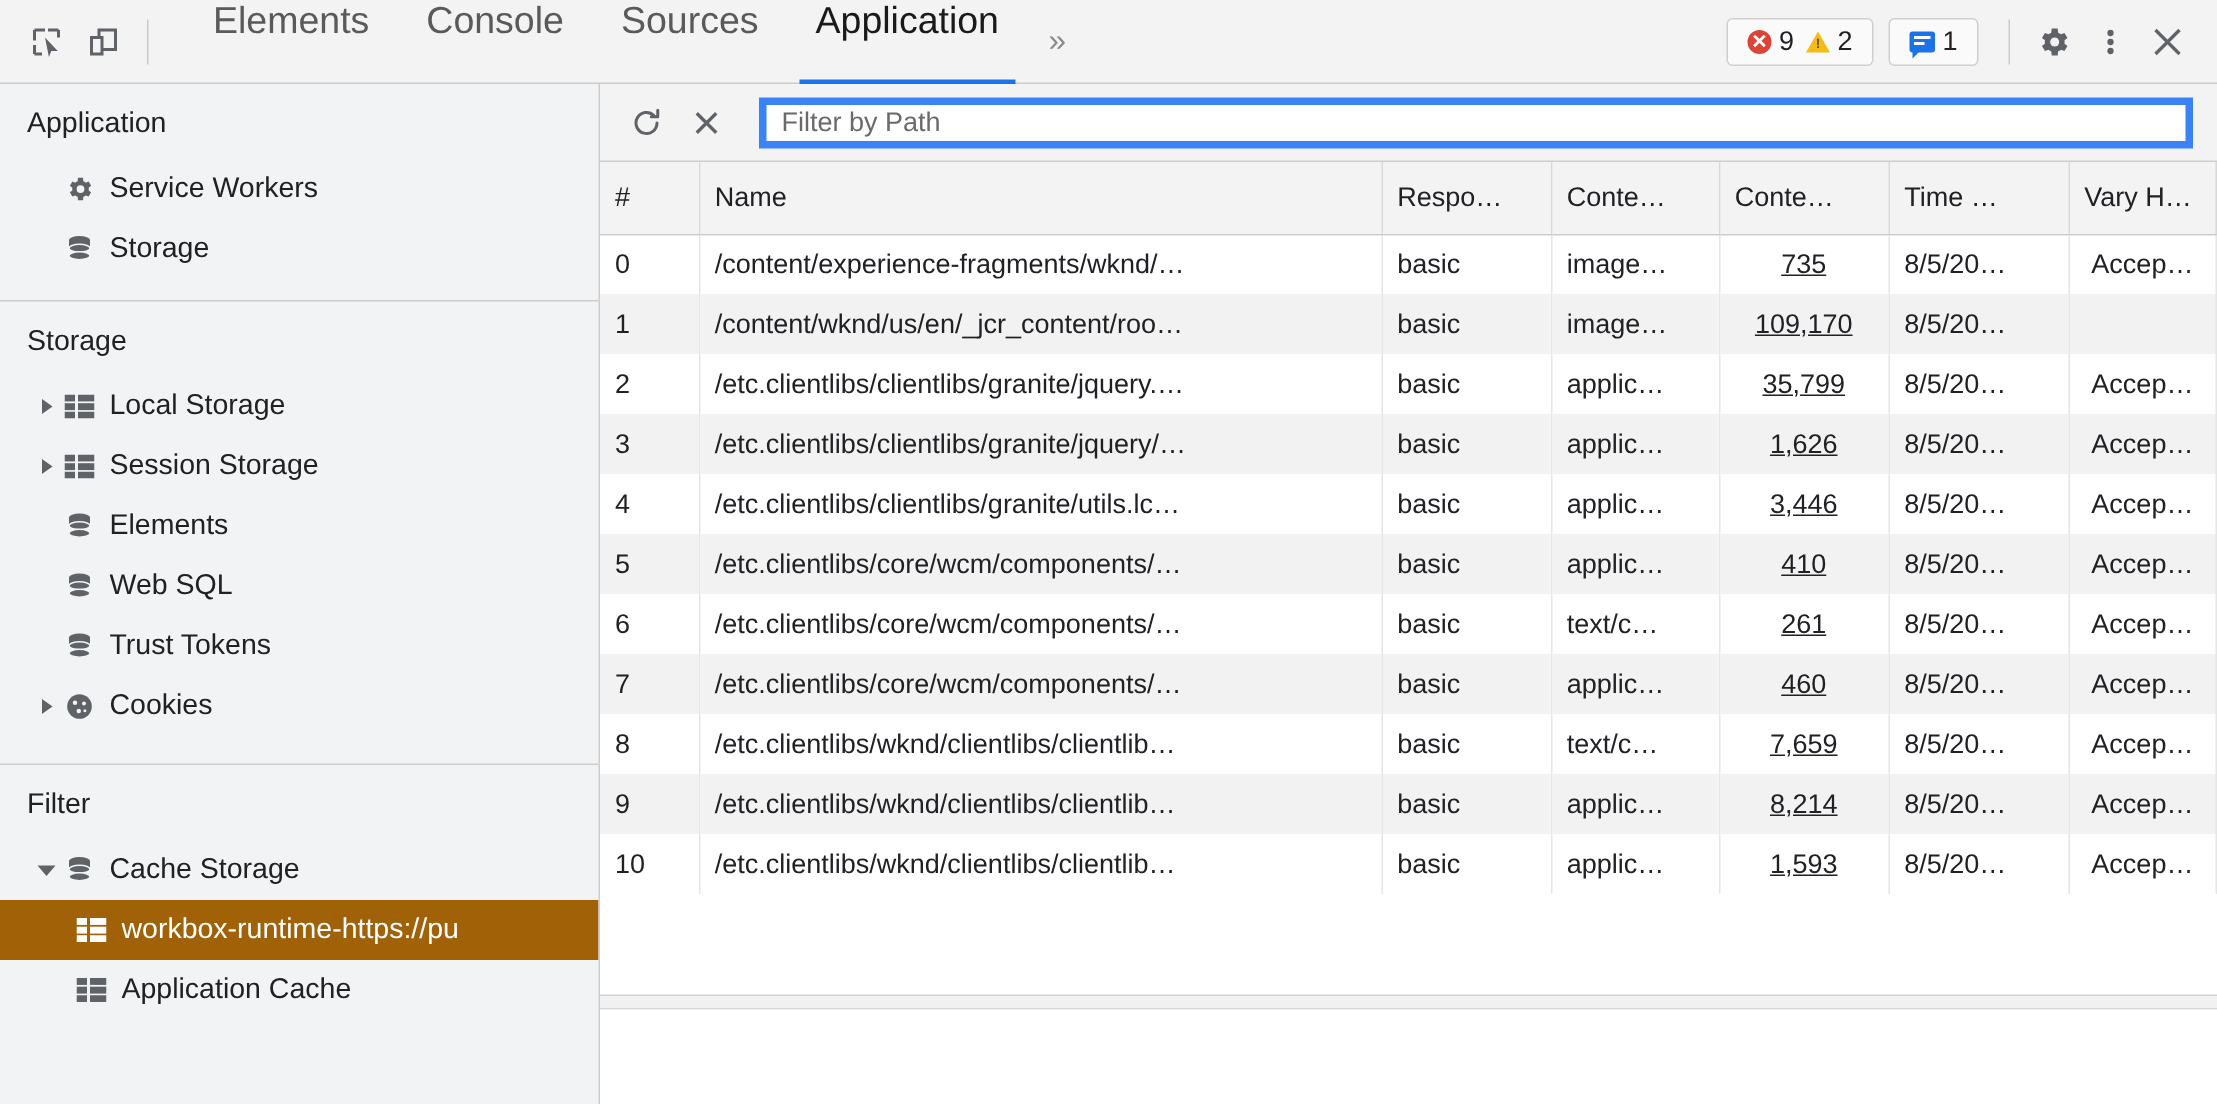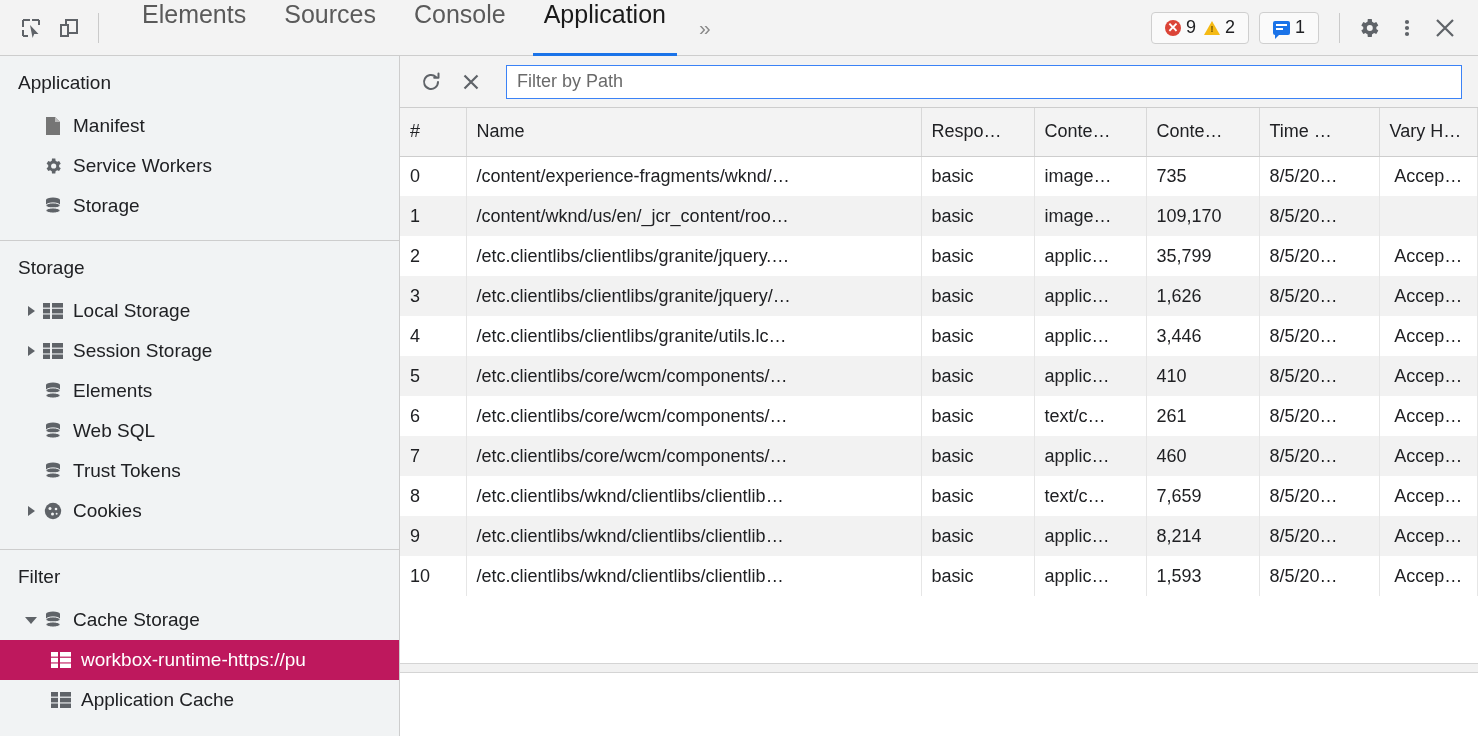--- a/index.html
+++ b/index.html
@@ -131,21 +131,21 @@
   .tree-item {
     display: flex; align-items: center;
     height: 40px;
     padding-left: 22px;
     font-size: 19px;
     color: #202124;
     white-space: nowrap;
   }
   .tree-item.indent1 { padding-left: 22px; }
   .tree-item.indent2 { padding-left: 50px; }
-  .tree-item.selected { background: #be185d; color: #ffffff; }
+  .tree-item.selected { background: #a16207; color: #ffffff; }
   .tree-item.selected .ico-db,
   .tree-item.selected .ico-grid { filter: brightness(0) invert(1); }
   .arrow {
     width: 18px; flex: 0 0 18px;
     display: flex; align-items: center; justify-content: center;
     margin-right: 2px;
   }
   .arrow i {
     width: 0; height: 0;
     border-top: 5px solid transparent;
@@ -182,21 +182,21 @@
   .fb-btn {
     width: 34px; height: 34px;
     display: flex; align-items: center; justify-content: center;
     border-radius: 3px;
     margin-right: 6px;
     flex: 0 0 auto;
   }
   .filter-input {
     flex: 1;
     height: 34px;
-    border: 1px solid #3b82f6;
+    border: 5px solid #3b82f6;
     background: #fff;
     font-size: 18px;
     color: #202124;
     padding: 0 10px;
     margin-left: 12px;
     outline: none;
     font-family: "Liberation Sans", sans-serif;
   }
   .filter-input::placeholder { color: #6a6a6a; }
 
@@ -226,21 +226,21 @@
     font-size: 18px;
     color: #202124;
     height: 40px;
     padding: 0 10px;
     white-space: nowrap;
     overflow: hidden;
     text-overflow: ellipsis;
   }
   tr.row-odd td { background: #f2f2f2; }
   tr.row-even td { background: #ffffff; }
-  td.num, th.num { text-align: left; }
+  td.num, th.num { text-align: center; text-decoration: underline; }
   .c-idx   { width: 66px; }
   .c-name  { width: 455px; }
   .c-resp  { width: 113px; }
   .c-ctype { width: 112px; }
   .c-clen  { width: 113px; }
   .c-time  { width: 120px; }
   .c-vary  { width: auto; text-align: center; }
 
   .h-scroll {
     position: absolute;
@@ -277,24 +277,24 @@
     </svg>
   </div>
 
   <div class="tb-divider"></div>
 
   <div class="tabs">
     <div class="tab">
         <span>Elements</span>
       </div>
     <div class="tab">
+        <span>Console</span>
+      </div>
+    <div class="tab">
         <span>Sources</span>
-      </div>
-    <div class="tab">
-        <span>Console</span>
       </div>
     <div class="tab active">
         <span>Application</span>
       </div>
     <div class="tab-more">»</div>
   </div>
 
   <div class="tb-right">
 
     <div class="counter-group">
@@ -344,32 +344,20 @@
       </svg>
     </div>
   </div>
 </div>
 
 <div class="body-split">
 
   <div class="sidebar">
 
     <div class="section-title">Application</div>
-    <div class="tree-item indent1">
-      <span class="arrow blank">
-          <i></i>
-        </span>
-      <span class="ico">
-        <svg width="18" height="20" viewBox="0 0 18 20">
-            <path d="M2 1h9l5 5v13H2z" fill="#757575"></path>
-            <path d="M11 1l5 5h-5z" fill="#bdbdbd"></path>
-          </svg>
-      </span>
-      <span class="tree-label">Manifest</span>
-    </div>
     <div class="tree-item indent1">
       <span class="arrow blank">
           <i></i>
         </span>
       <span class="ico">
         <svg width="20" height="20" viewBox="0 0 24 24">
             <path fill="#5f6368" d="M19.4 12c0-.4 0-.7-.1-1.1l2-1.5-2-3.4-2.3.9a7.5 7.5 0 00-1.9-1.1L14.8 3h-4l-.3 2.8c-.7.3-1.3.6-1.9 1.1l-2.3-.9-2 3.4 2 1.5c0 .4-.1.7-.1 1.1s0 .7.1 1.1l-2 1.5 2 3.4 2.3-.9c.6.5 1.2.8 1.9 1.1l.3 2.8h4l.3-2.8c.7-.3 1.3-.6 1.9-1.1l2.3.9 2-3.4-2-1.5c.1-.4.1-.7.1-1.1z"></path>
             <circle cx="12.8" cy="12" r="3.1" fill="#f1f3f4"></circle>
           </svg>
       </span>

